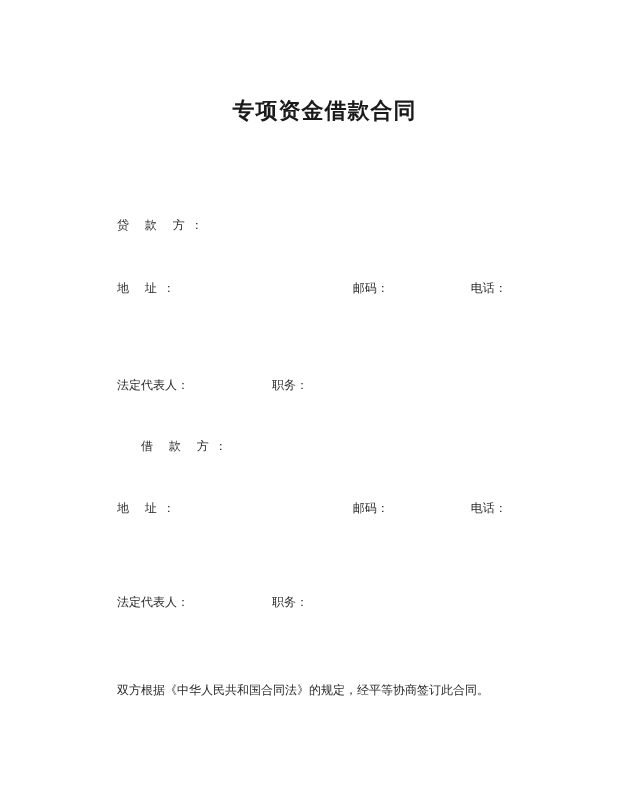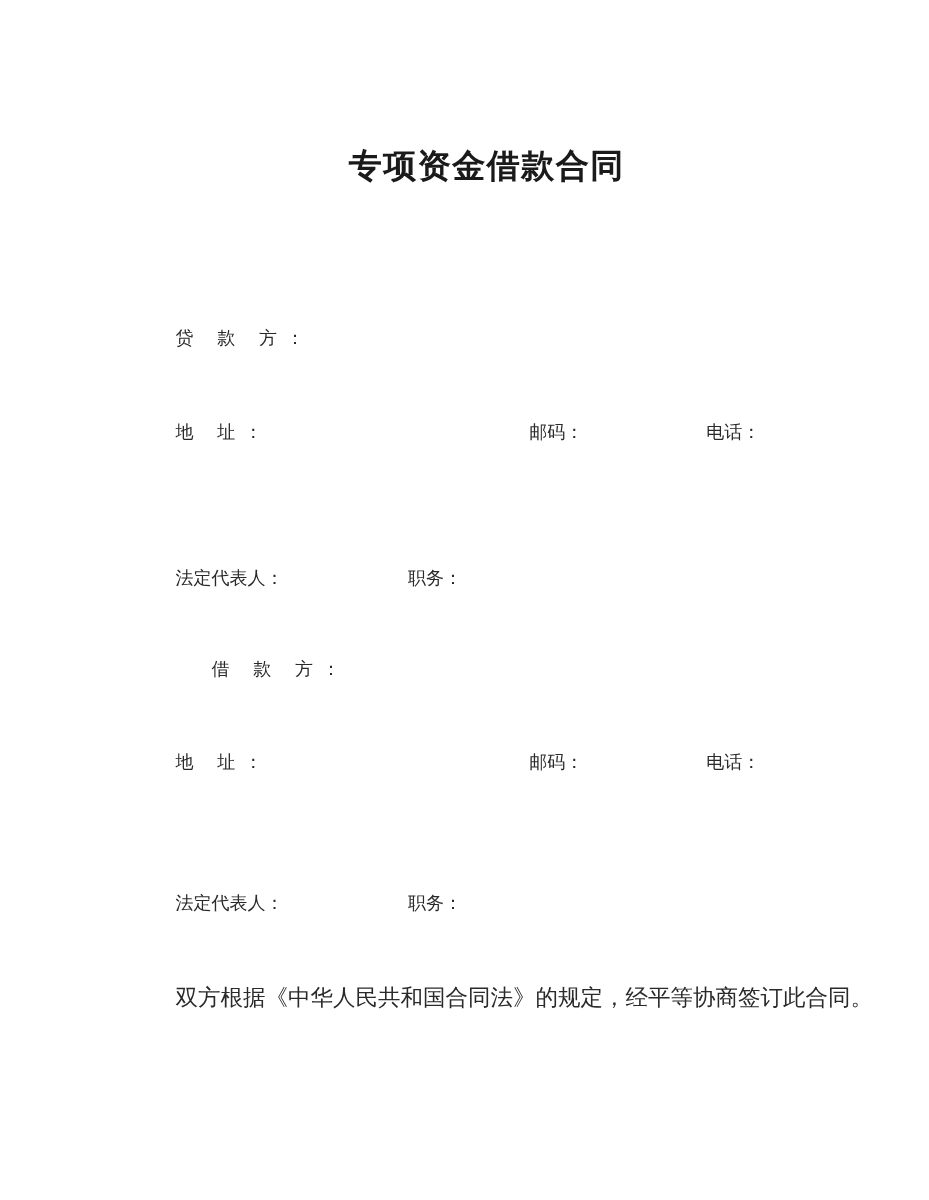--- a/index.html
+++ b/index.html
@@ -48,22 +48,22 @@
       letter-spacing: 6px;
     }
     .blank-wrap {
       display: inline-flex;
       align-items: flex-end;
       margin: 0 6px 3px 4px;
     }
     .para {
       position: absolute;
       left: 117px;
-      top: 657px;
-      font-size: 15px;
+      top: 682px;
+      font-size: 12px;
       line-height: 16px;
       white-space: nowrap;
       color: #2a2a2a;
     }
   </style>
 </head>
 <body>
 
 <div class="title">专项资金借款合同</div>
 

